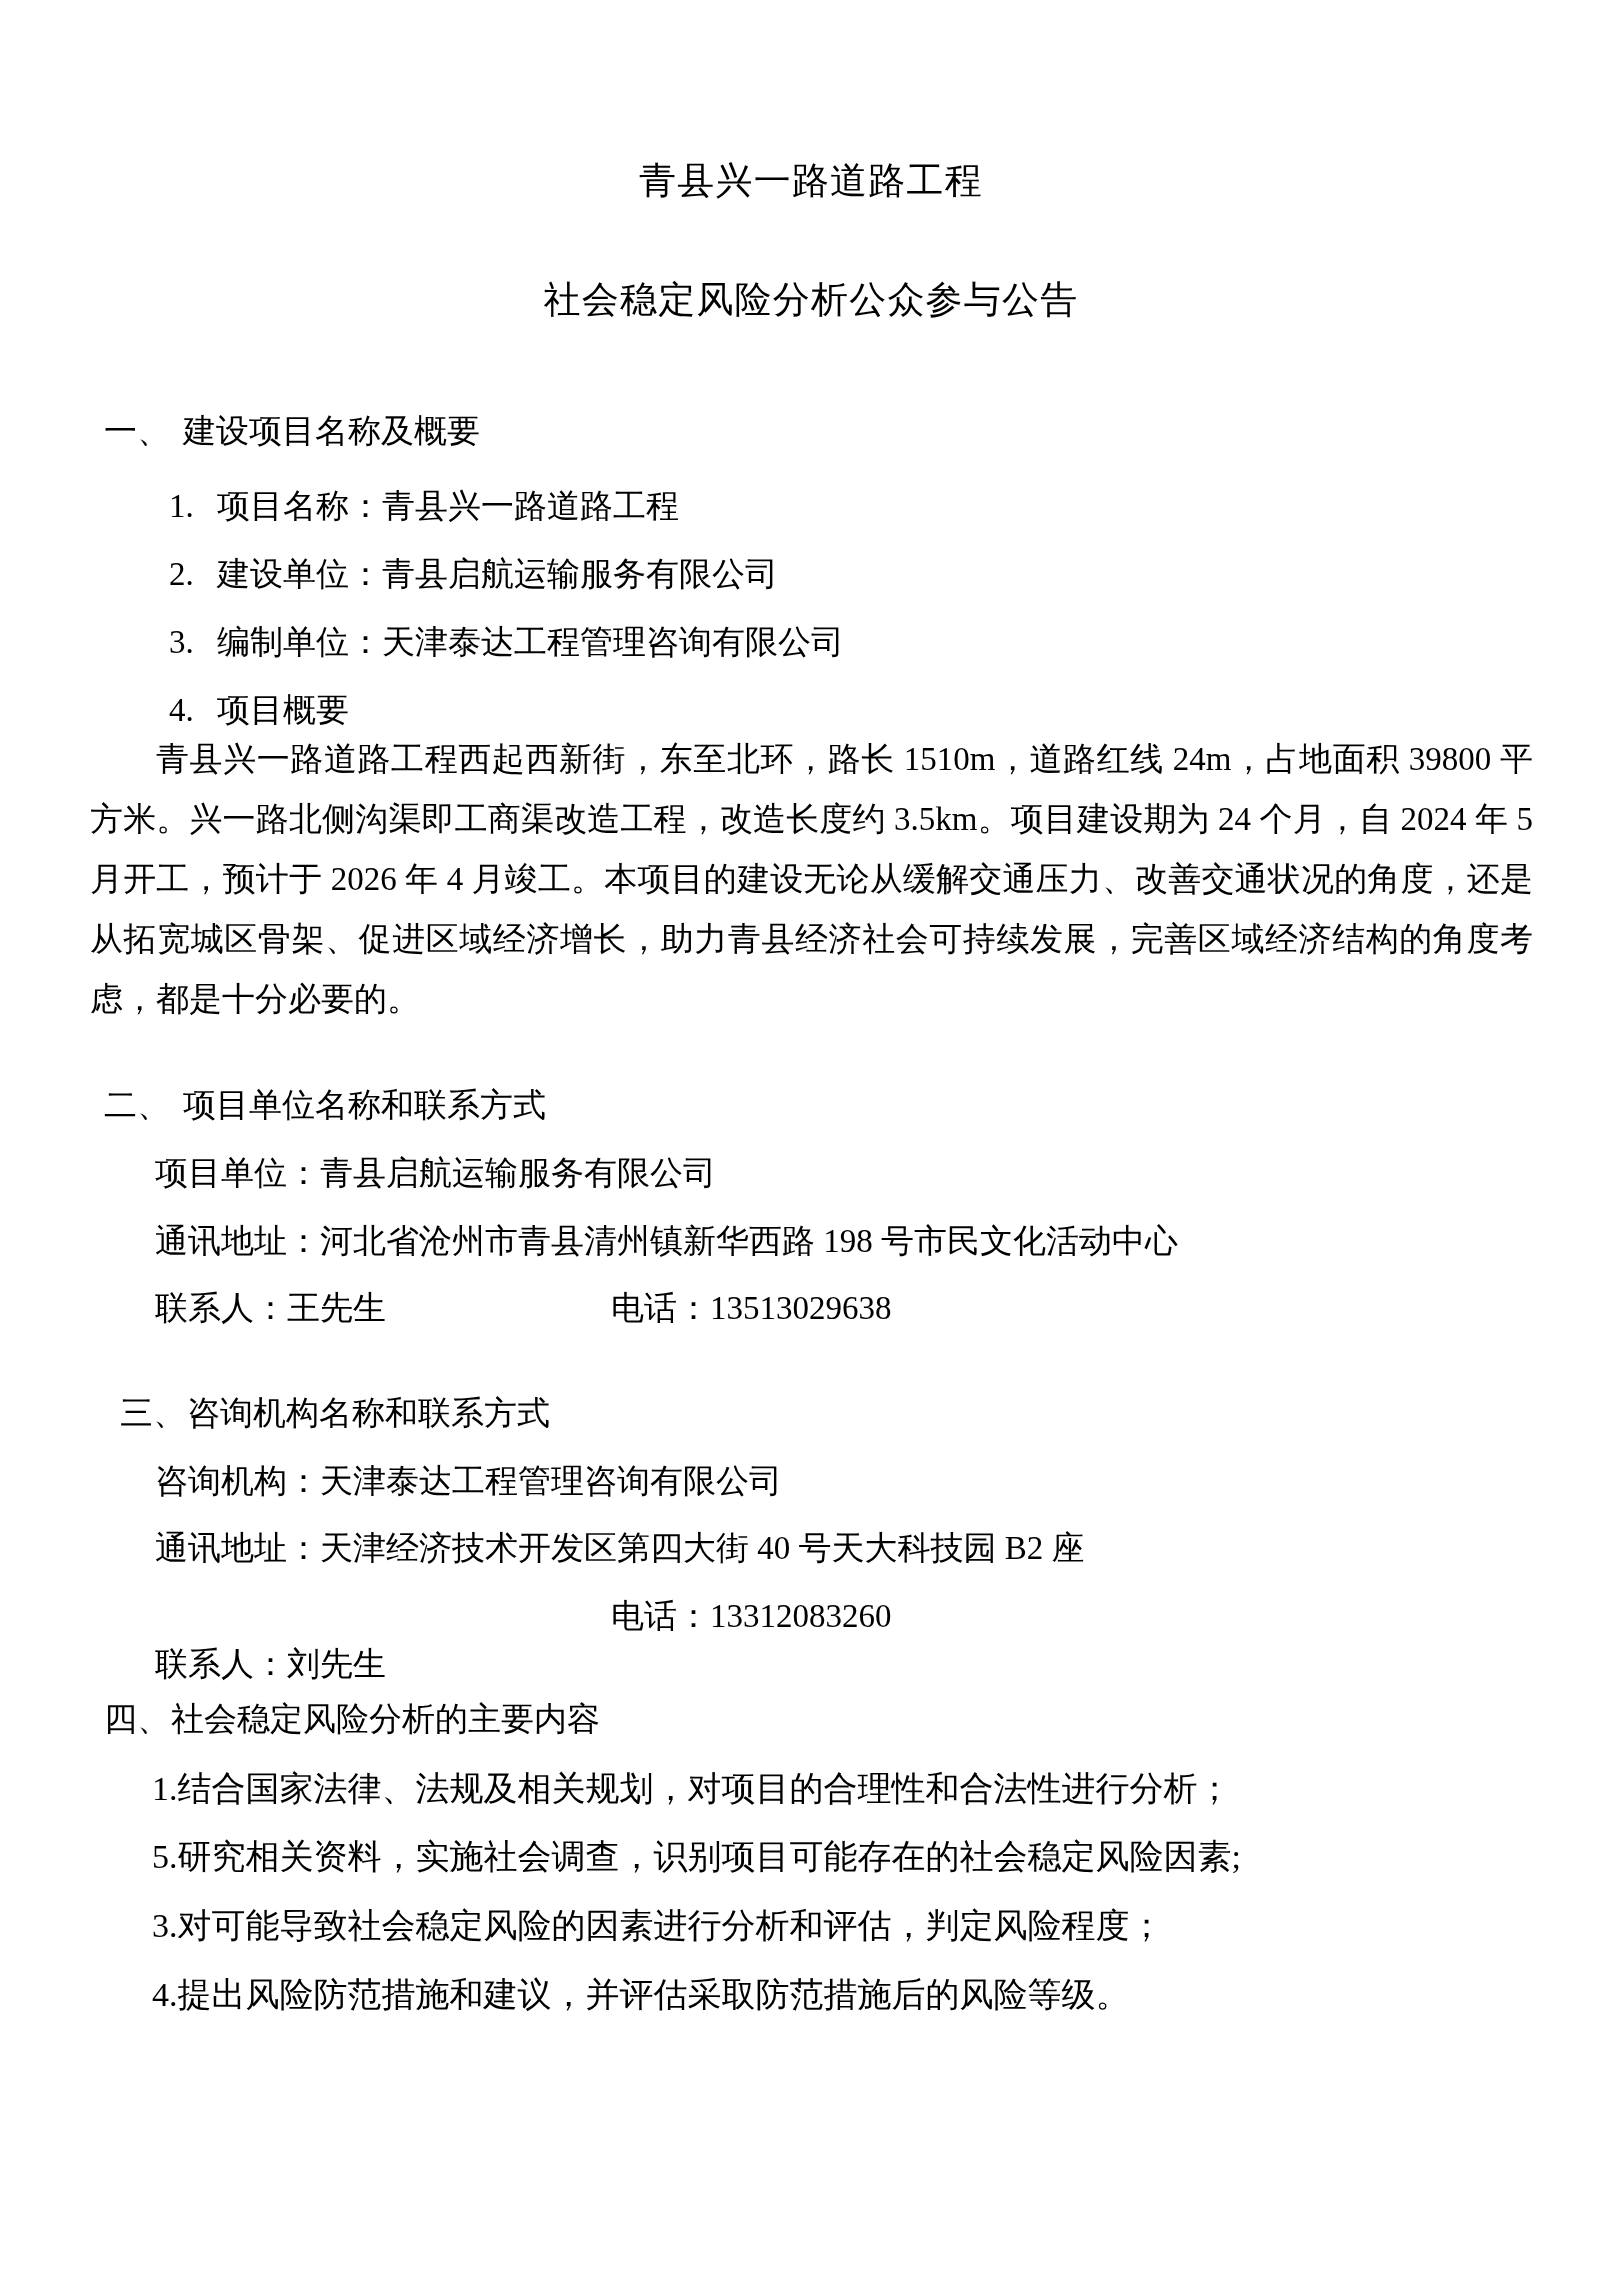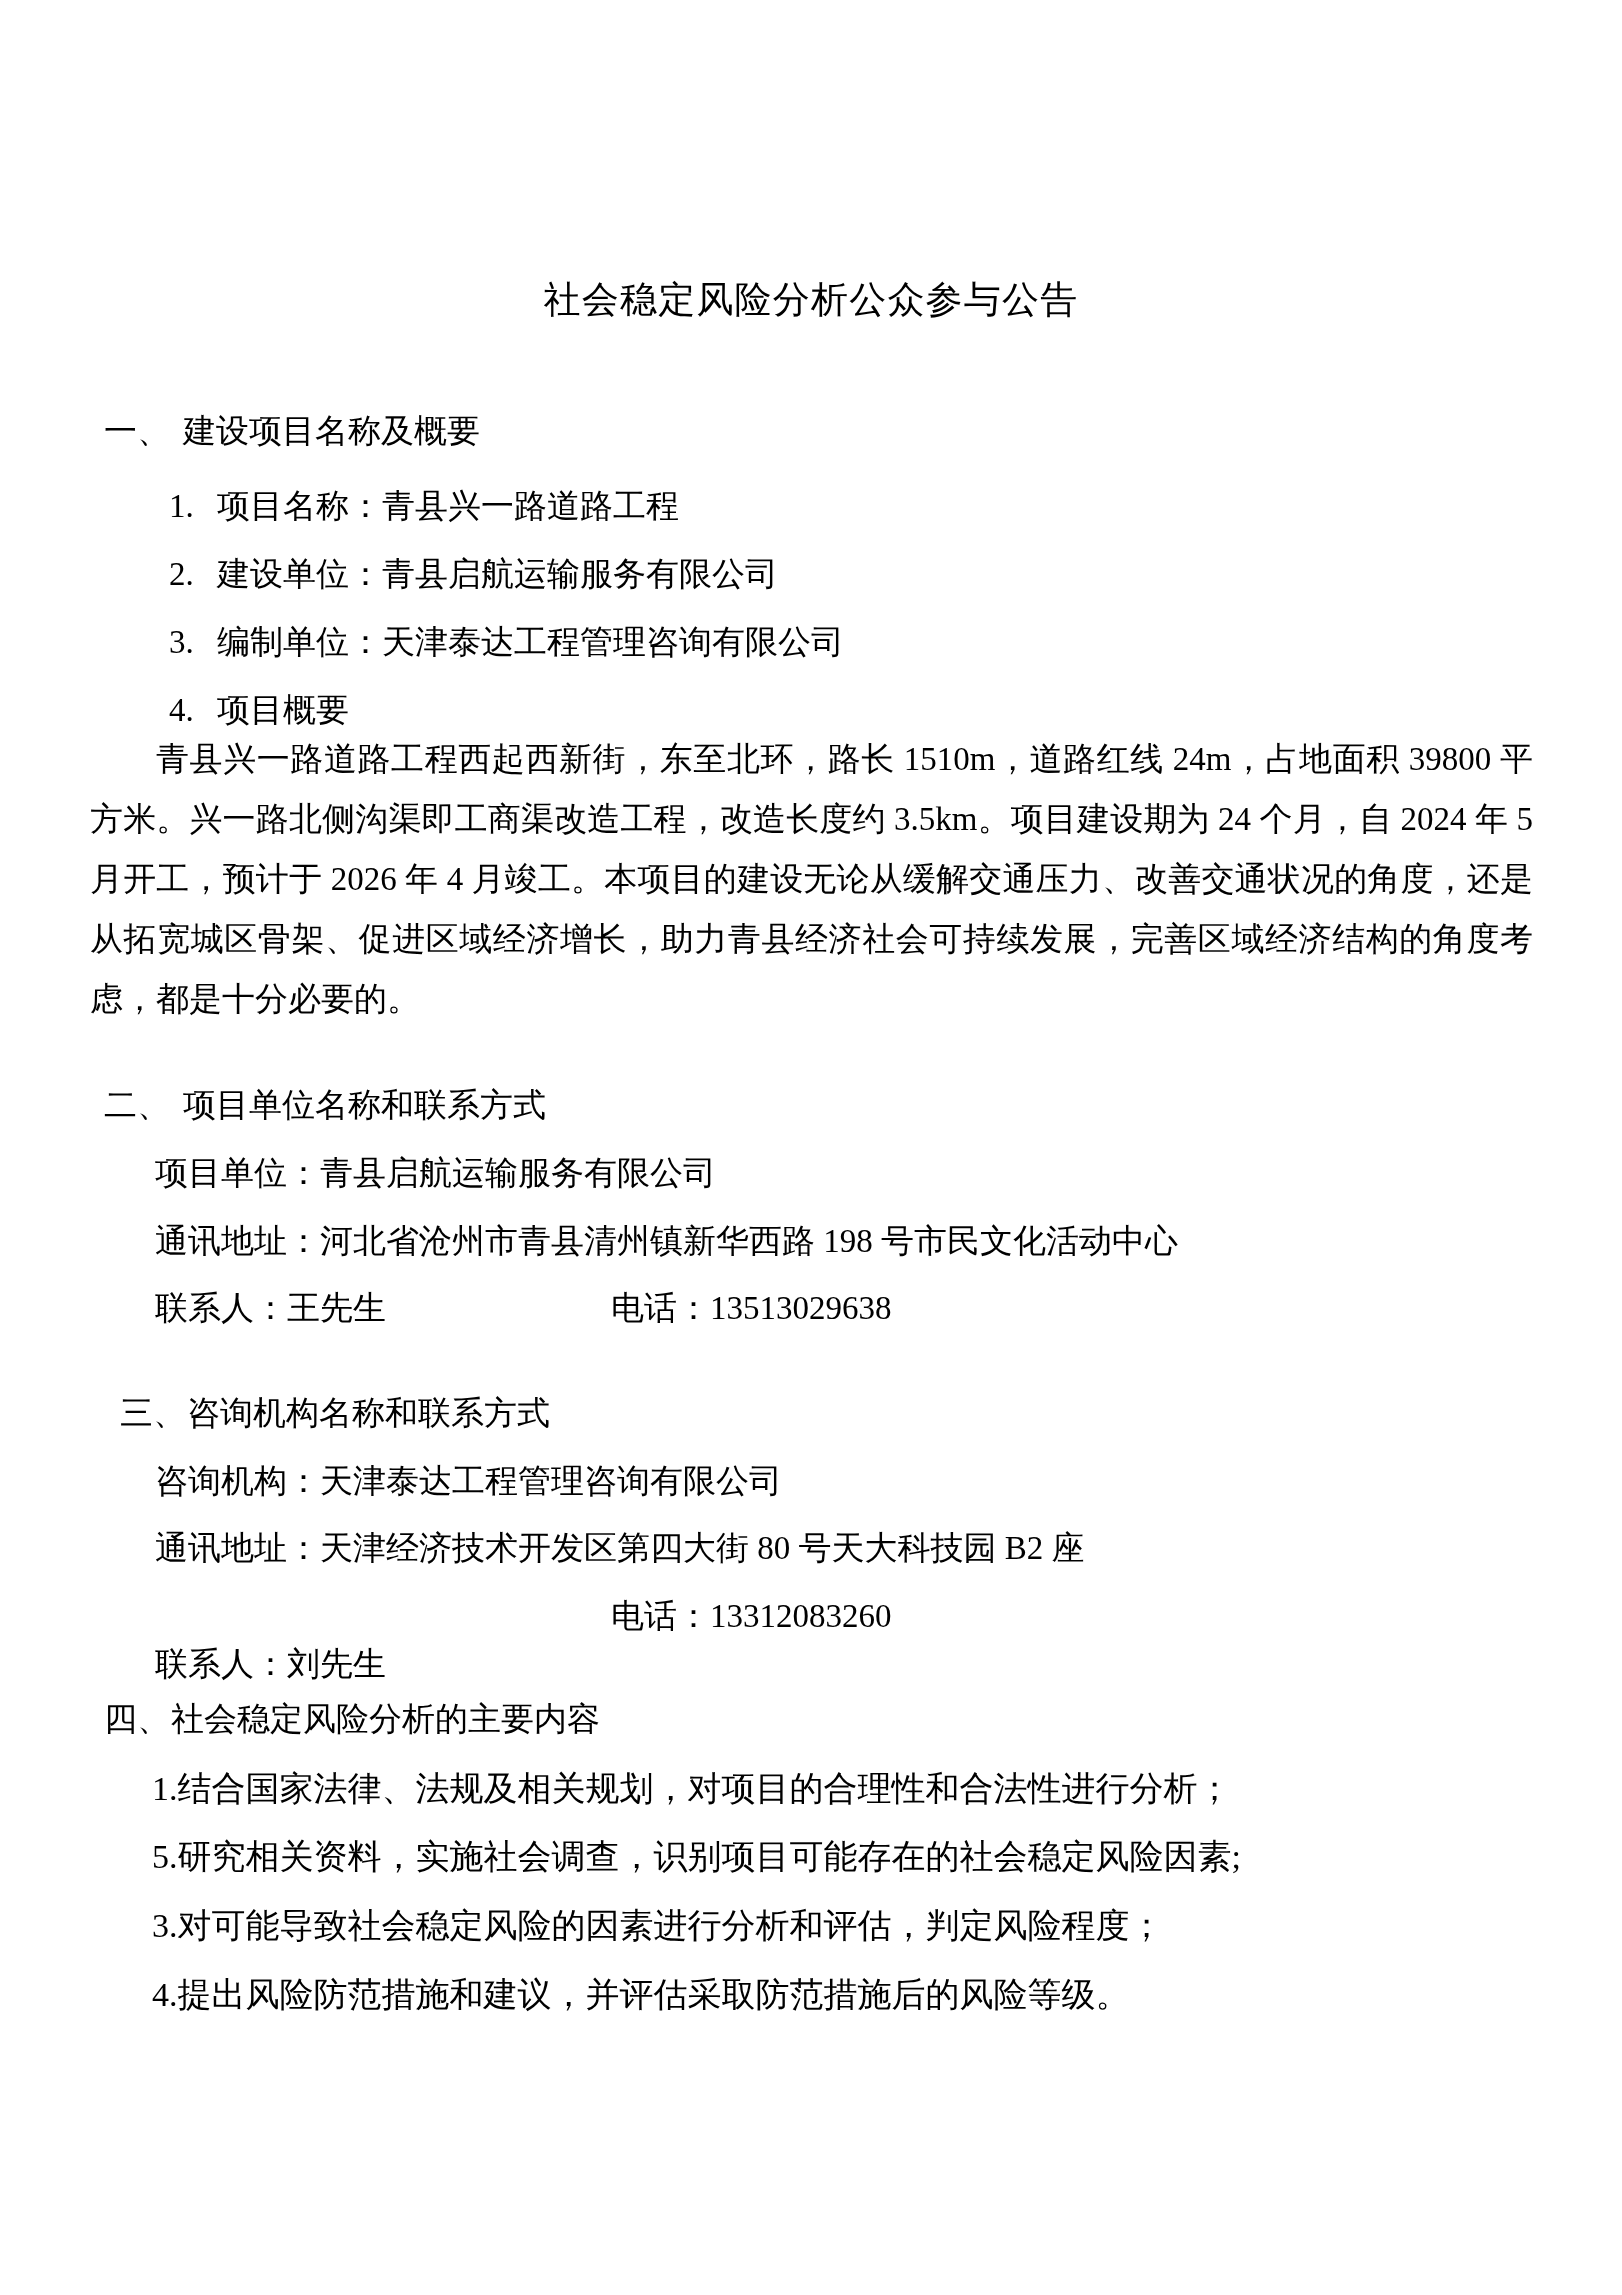--- a/index.html
+++ b/index.html
@@ -81,20 +81,21 @@
     font-size: 34px;
     line-height: normal;
     white-space: nowrap;
   }
 </style>
 </head>
 <body>
 
 <div class="page">
 
+  <div class="doc-title">青县兴一路道路工程</div>
   <div class="doc-subtitle">社会稳定风险分析公众参与公告</div>
 
   <div class="heading" style="top:409px;"><span class="hnum wide">一、</span><span>建设项目名称及概要</span></div>
 
   <div class="item" style="top:484px;"><span class="inum">1.</span><span>项目名称：青县兴一路道路工程</span></div>
   <div class="item" style="top:552px;"><span class="inum">2.</span><span>建设单位：青县启航运输服务有限公司</span></div>
   <div class="item" style="top:620px;"><span class="inum">3.</span><span>编制单位：天津泰达工程管理咨询有限公司</span></div>
   <div class="item" style="top:688px;"><span class="inum">4.</span><span>项目概要</span></div>
 
   <div class="para">青县兴一路道路工程西起西新街，东至北环，路长 1510m，道路红线 24m，占地面积 39800 平方米。兴一路北侧沟渠即工商渠改造工程，改造长度约 3.5km。项目建设期为 24 个月，自 2024 年 5 月开工，预计于 2026 年 4 月竣工。本项目的建设无论从缓解交通压力、改善交通状况的角度，还是从拓宽城区骨架、促进区域经济增长，助力青县经济社会可持续发展，完善区域经济结构的角度考虑，都是十分必要的。</div>
@@ -102,21 +103,21 @@
   <div class="heading" style="top:1083px;"><span class="hnum wide">二、</span><span>项目单位名称和联系方式</span></div>
 
   <div class="line" style="top:1151px;">项目单位：青县启航运输服务有限公司</div>
   <div class="line" style="top:1219px;">通讯地址：河北省沧州市青县清州镇新华西路 198 号市民文化活动中心</div>
   <div class="line" style="top:1286px;">联系人：王先生</div>
   <div class="line phone-col" style="top:1286px;">电话：13513029638</div>
 
   <div class="heading" style="top:1391px;margin-left:16px;"><span class="hnum narrow">三、</span><span>咨询机构名称和联系方式</span></div>
 
   <div class="line" style="top:1459px;">咨询机构：天津泰达工程管理咨询有限公司</div>
-  <div class="line" style="top:1526px;">通讯地址：天津经济技术开发区第四大街 80 号天大科技园 B2 座</div>
+  <div class="line" style="top:1526px;">通讯地址：天津经济技术开发区第四大街 40 号天大科技园 B2 座</div>
   <div class="line" style="top:1594px;margin-top:48px;">联系人：刘先生</div>
   <div class="line phone-col" style="top:1594px;">电话：13312083260</div>
 
   <div class="heading" style="top:1697px;"><span class="hnum narrow">四、</span><span>社会稳定风险分析的主要内容</span></div>
 
   <div class="s4item" style="top:1766px;">1.结合国家法律、法规及相关规划，对项目的合理性和合法性进行分析；</div>
   <div class="s4item" style="top:1834px;">5.研究相关资料，实施社会调查，识别项目可能存在的社会稳定风险因素;</div>
   <div class="s4item" style="top:1903px;">3.对可能导致社会稳定风险的因素进行分析和评估，判定风险程度；</div>
   <div class="s4item" style="top:1972px;">4.提出风险防范措施和建议，并评估采取防范措施后的风险等级。</div>
 

